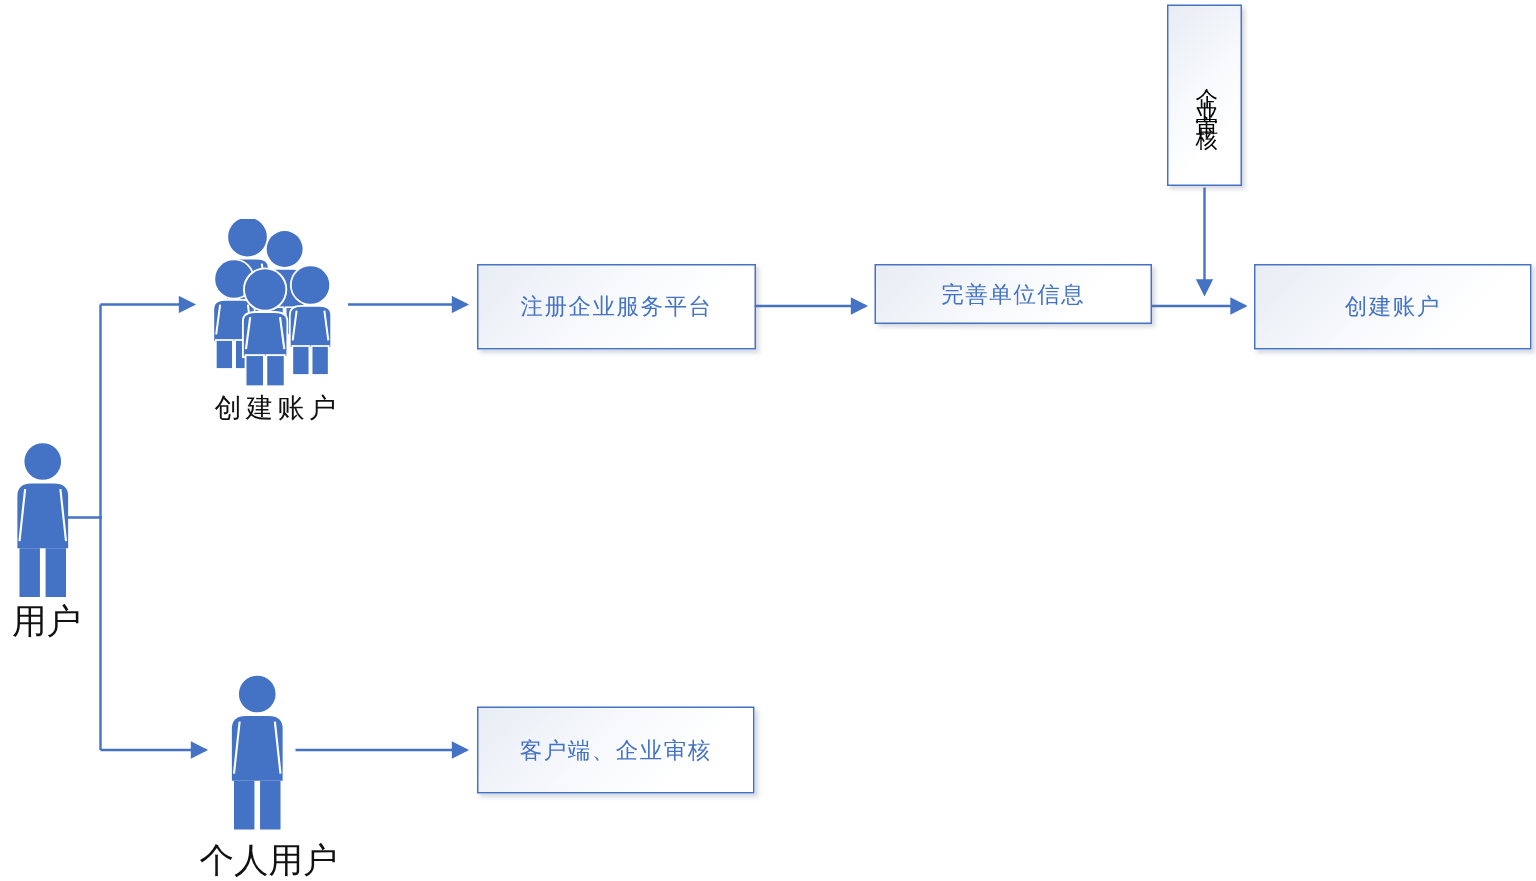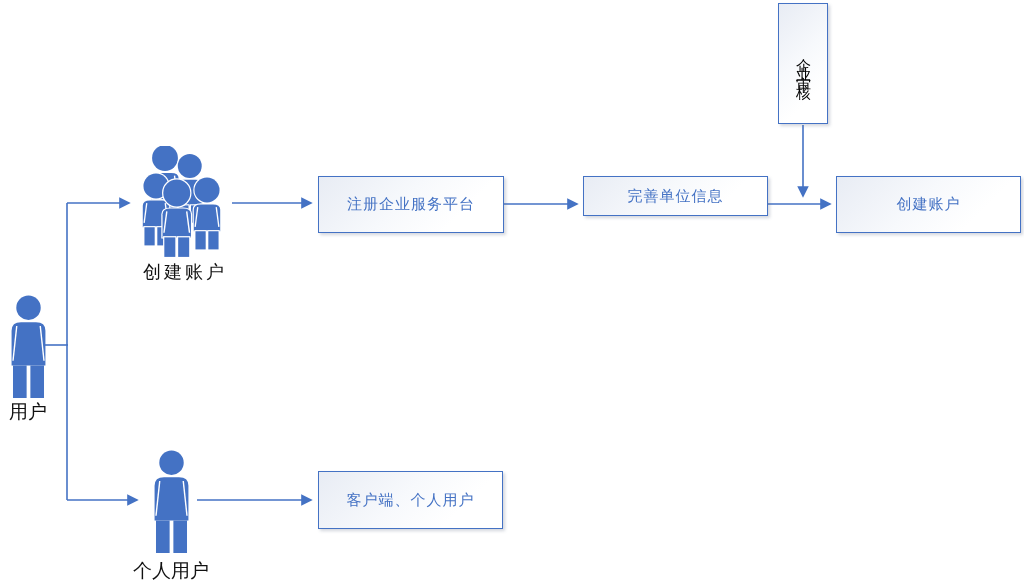--- a/index.html
+++ b/index.html
@@ -14,21 +14,21 @@
     background:linear-gradient(135deg,#e8ecf4 0%,#f7f9fc 45%,#ffffff 75%);
     box-shadow:2px 2px 3px rgba(100,110,135,0.28);
     display:flex;align-items:center;justify-content:center;
     color:#4472C4;font-size:15px;font-weight:400;letter-spacing:1px;
   }
   .vbox{
     writing-mode:vertical-rl;text-orientation:upright;
     color:#000000;font-size:15px;letter-spacing:9px;font-weight:400;
   }
   .nlabel{
-    position:absolute;z-index:2;color:#111111;font-size:19px;
+    position:absolute;z-index:2;color:#111111;font-size:23px;
     text-align:center;white-space:nowrap;
   }
   .wide{font-size:18px;letter-spacing:3px;}
   .icon{position:absolute;z-index:2;}
 </style>
 </head>
 <body>
 
 <div class="canvas">
 
@@ -100,16 +100,16 @@
 
   <div class="pbox" style="left:836px;top:176px;width:185px;height:57px">
     <span>创建账户</span>
   </div>
 
   <div class="pbox vbox" style="left:778px;top:3px;width:50px;height:121px">
     <span>企业审核</span>
   </div>
 
   <div class="pbox" style="left:318px;top:471px;width:185px;height:58px">
-    <span>客户端、个人用户</span>
+    <span>客户端、企业审核</span>
   </div>
 
 </div>
 
 </body></html>

